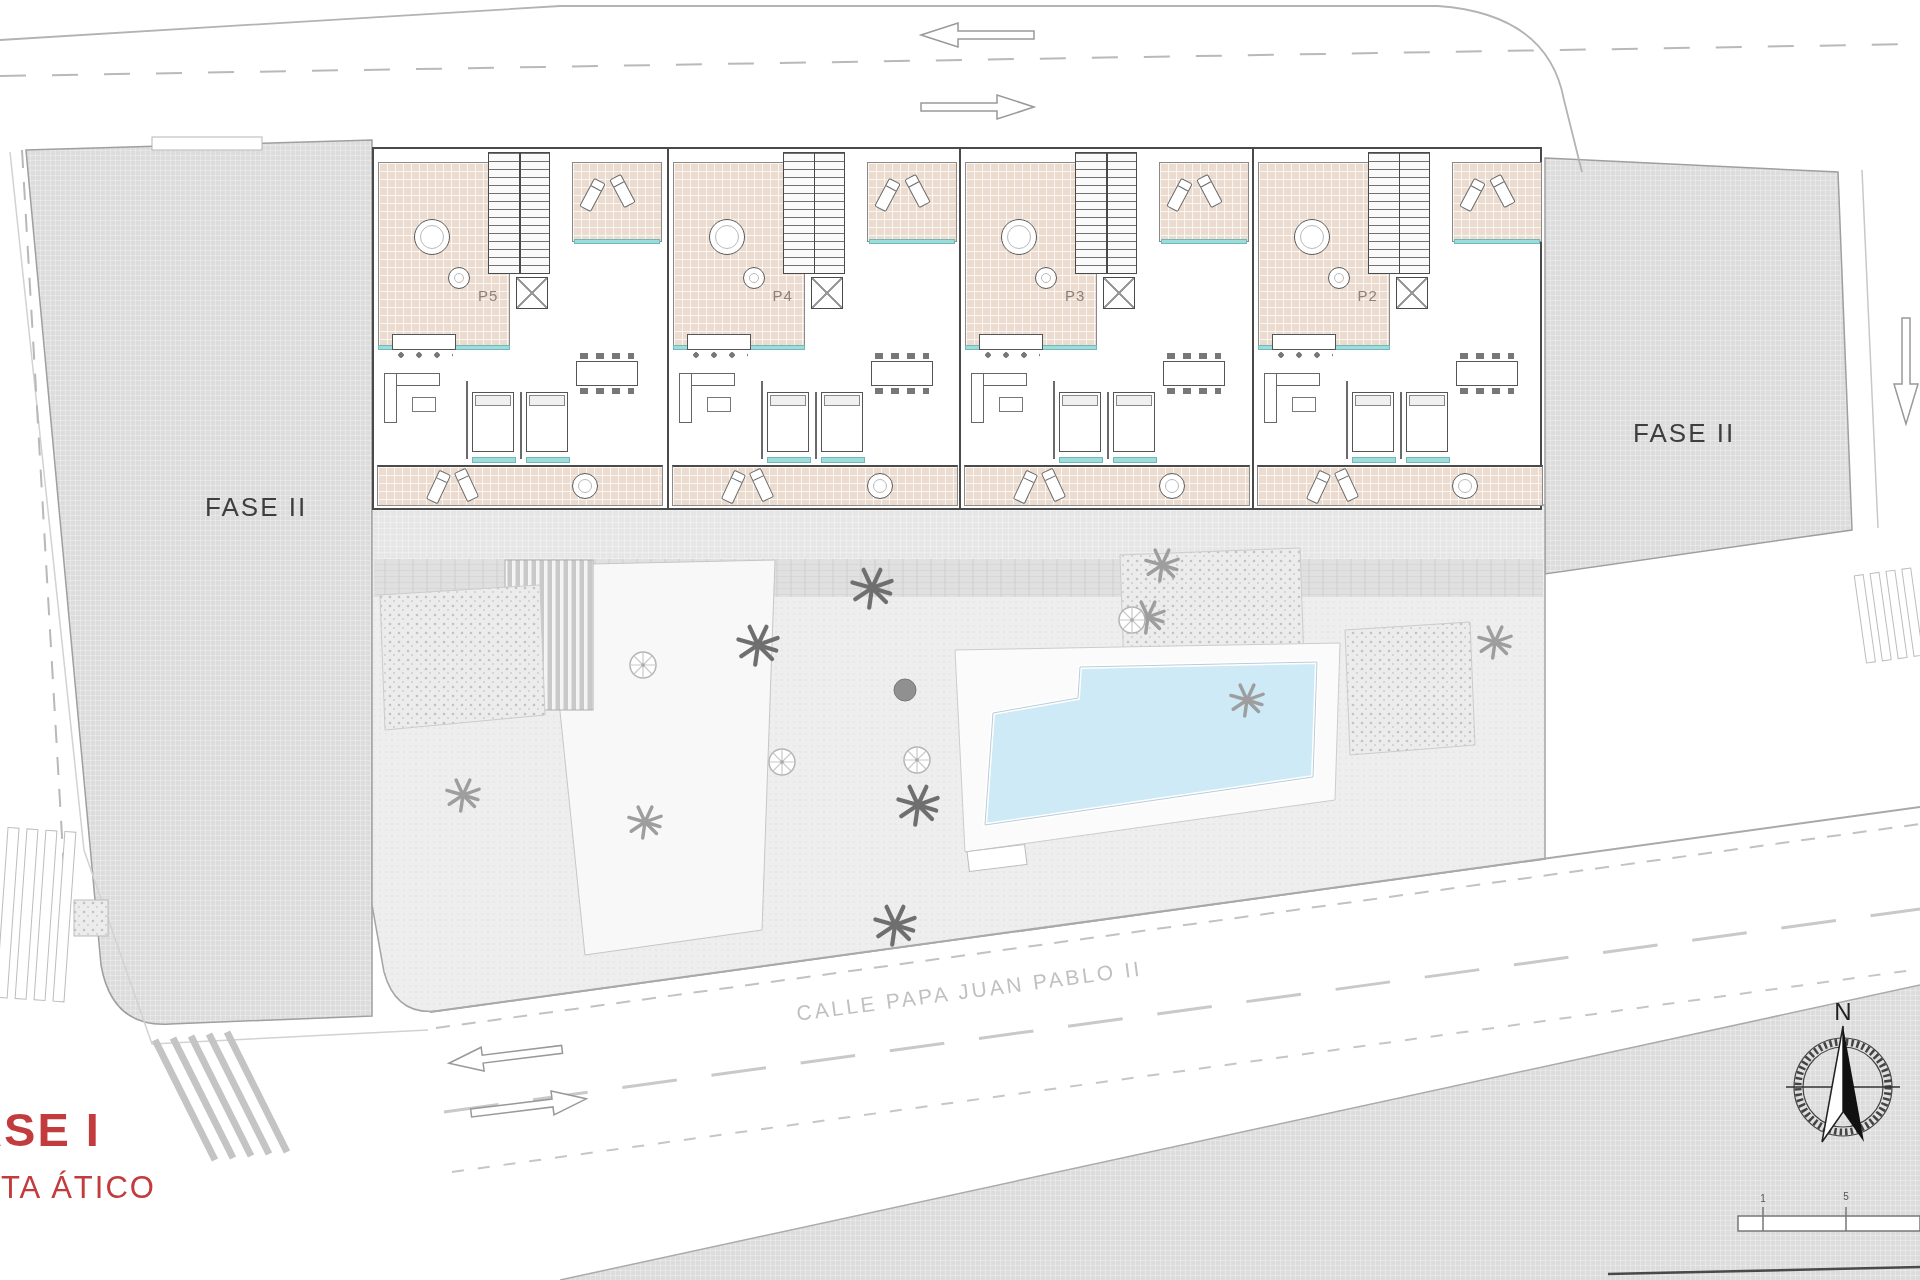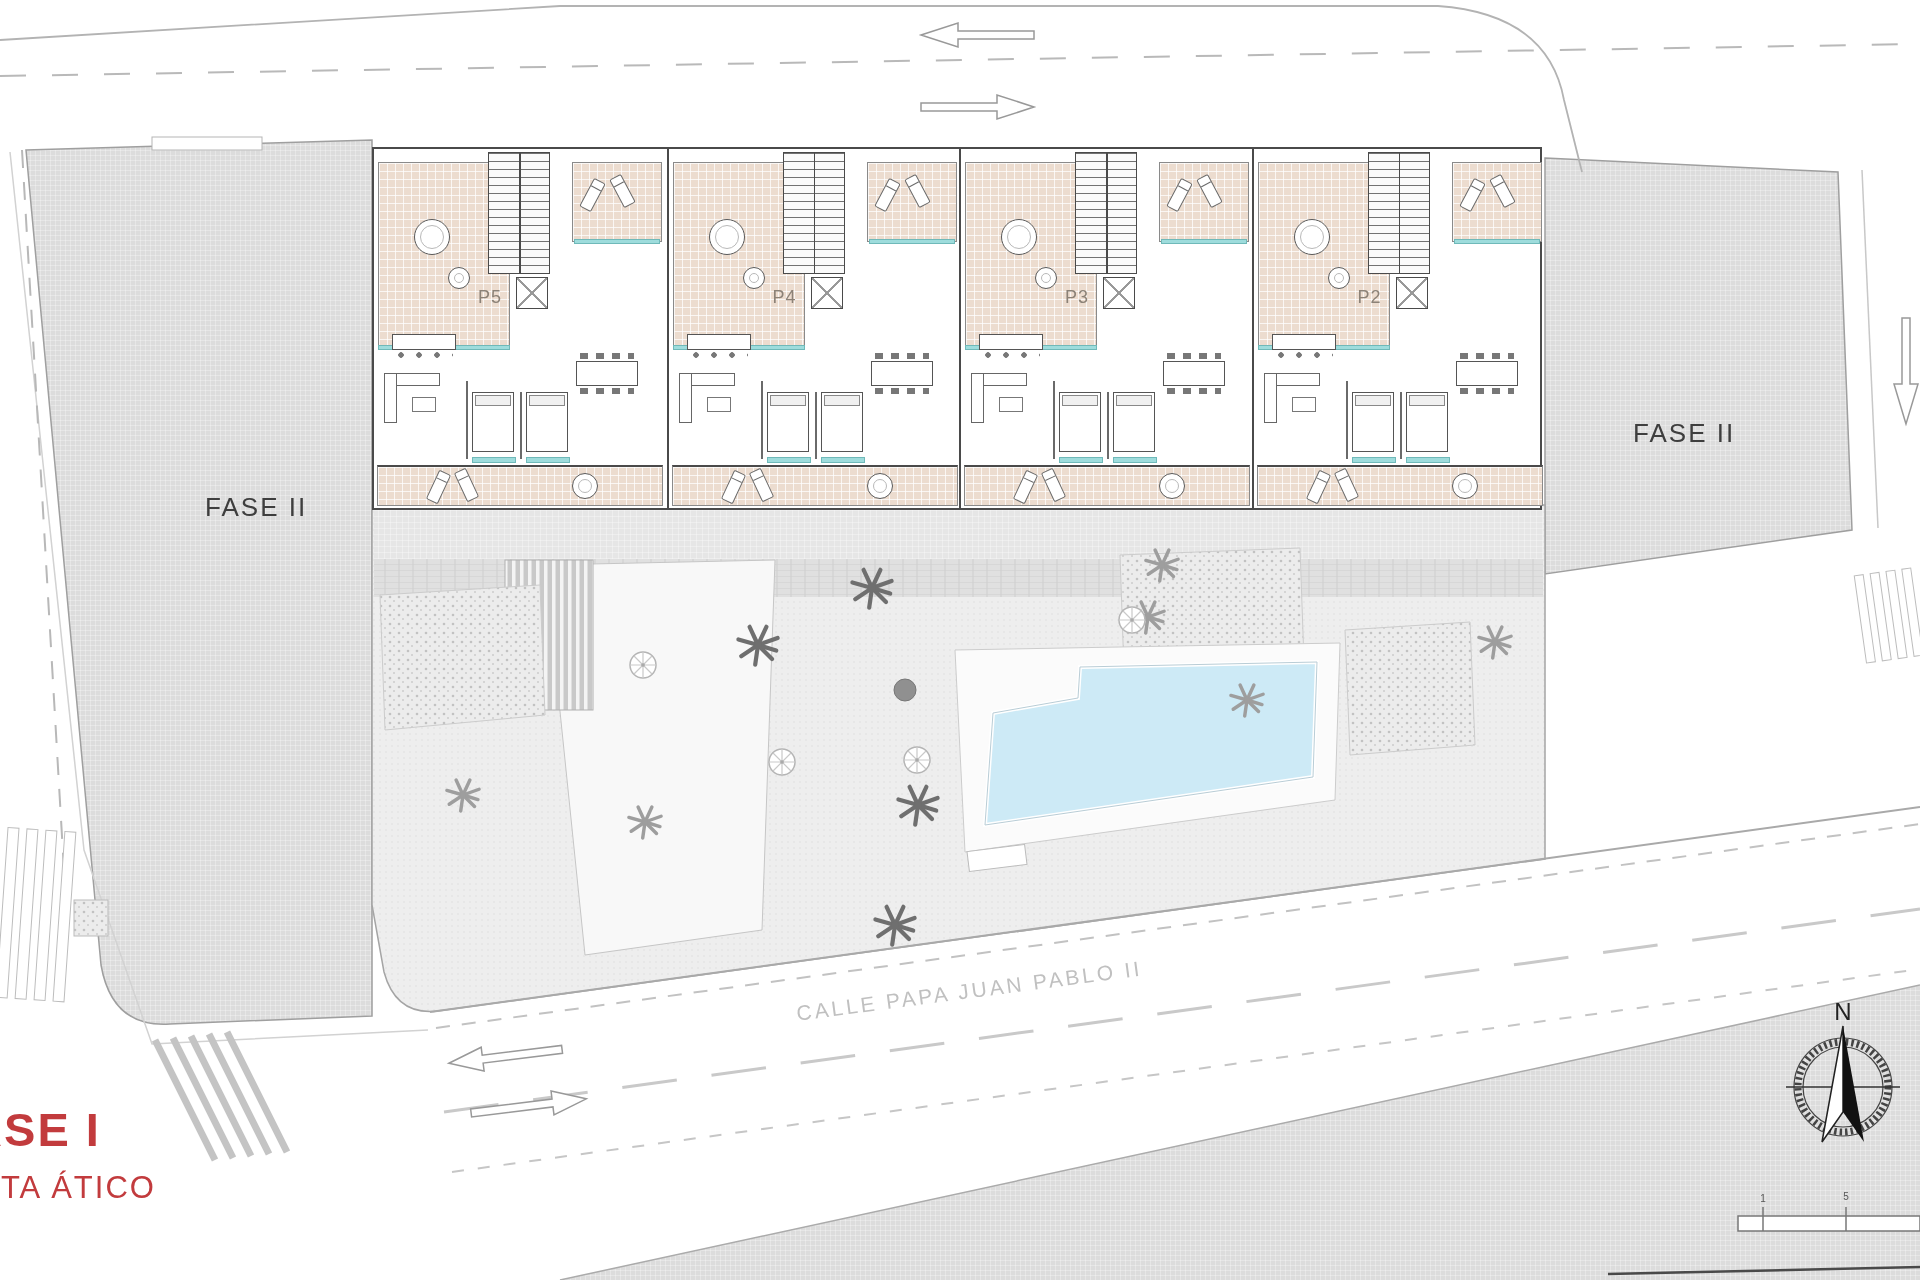--- a/index.html
+++ b/index.html
@@ -20,21 +20,21 @@
   .terrace-b{position:absolute;left:198px;top:13px;width:90px;height:80px;}
   .terrace-bottom{position:absolute;left:3px;top:316px;width:286px;height:41px;border-top:2px solid #4a4a4a;}
   .stairs{position:absolute;left:114px;top:3px;width:62px;height:122px;
           background:#fafafa;background-image:repeating-linear-gradient(180deg,rgba(90,90,90,.85) 0 1.5px,transparent 1.5px 8px);
           border:1.5px solid #4a4a4a;box-sizing:border-box;}
   .stairs::after{content:"";position:absolute;top:0;bottom:0;left:50%;width:1.5px;background:#4a4a4a;}
   .elevator{position:absolute;left:142px;top:128px;width:32px;height:32px;background:
       linear-gradient(to top right, transparent calc(50% - 1px), #999 calc(50% - 1px) calc(50% + 1px), transparent calc(50% + 1px)),
       linear-gradient(to bottom right, transparent calc(50% - 1px), #999 calc(50% - 1px) calc(50% + 1px), transparent calc(50% + 1px)),#fff;
       border:1.5px solid #4a4a4a;box-sizing:border-box;}
-  .unit-label{position:absolute;left:104px;top:138px;font-size:18px;color:#8c8277;letter-spacing:1px;}
+  .unit-label{position:absolute;left:104px;top:138px;font-size:15px;color:#8c8277;letter-spacing:1px;}
   .rtable{position:absolute;border-radius:50%;background:#fff;border:1.5px solid #5a5a5a;box-sizing:border-box;}
   .rtable::after{content:"";position:absolute;inset:5px;border:1px solid #b9b9b9;border-radius:50%;}
   .lounger{position:absolute;width:13px;height:32px;background:#fff;border:1.5px solid #6a6a6a;border-radius:2px;box-sizing:border-box;}
   .lounger::before{content:"";position:absolute;left:0;right:0;top:7px;border-top:1.5px solid #6a6a6a;}
   .kitchen{position:absolute;left:18px;top:185px;width:64px;height:16px;background:#fff;border:1.5px solid #555;box-sizing:border-box;}
   .kitchen::after{content:"";position:absolute;left:4px;bottom:-10px;width:56px;height:7px;
       background:radial-gradient(circle at 4px 3px,#777 2.5px,transparent 3px) 0 0/18px 7px repeat-x;}
   .dining{position:absolute;left:202px;top:212px;width:62px;height:25px;background:#fff;border:1.5px solid #555;box-sizing:border-box;}
   .dining::before,.dining::after{content:"";position:absolute;left:3px;right:3px;height:6px;
       background:repeating-linear-gradient(90deg,#777 0 8px,transparent 8px 16px);}

